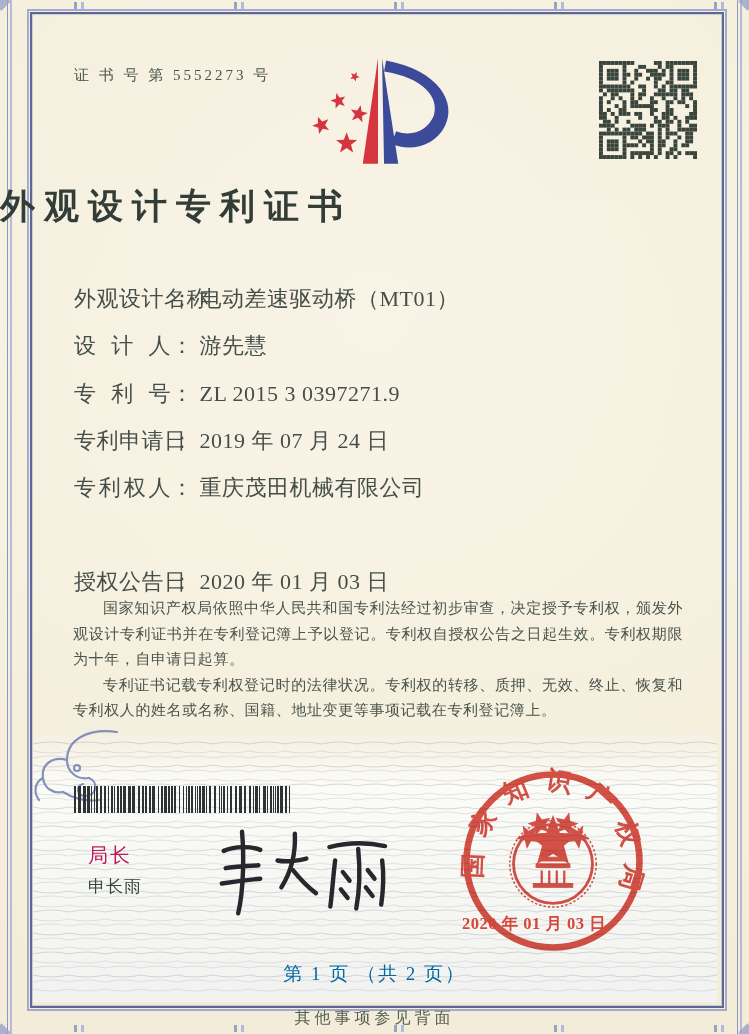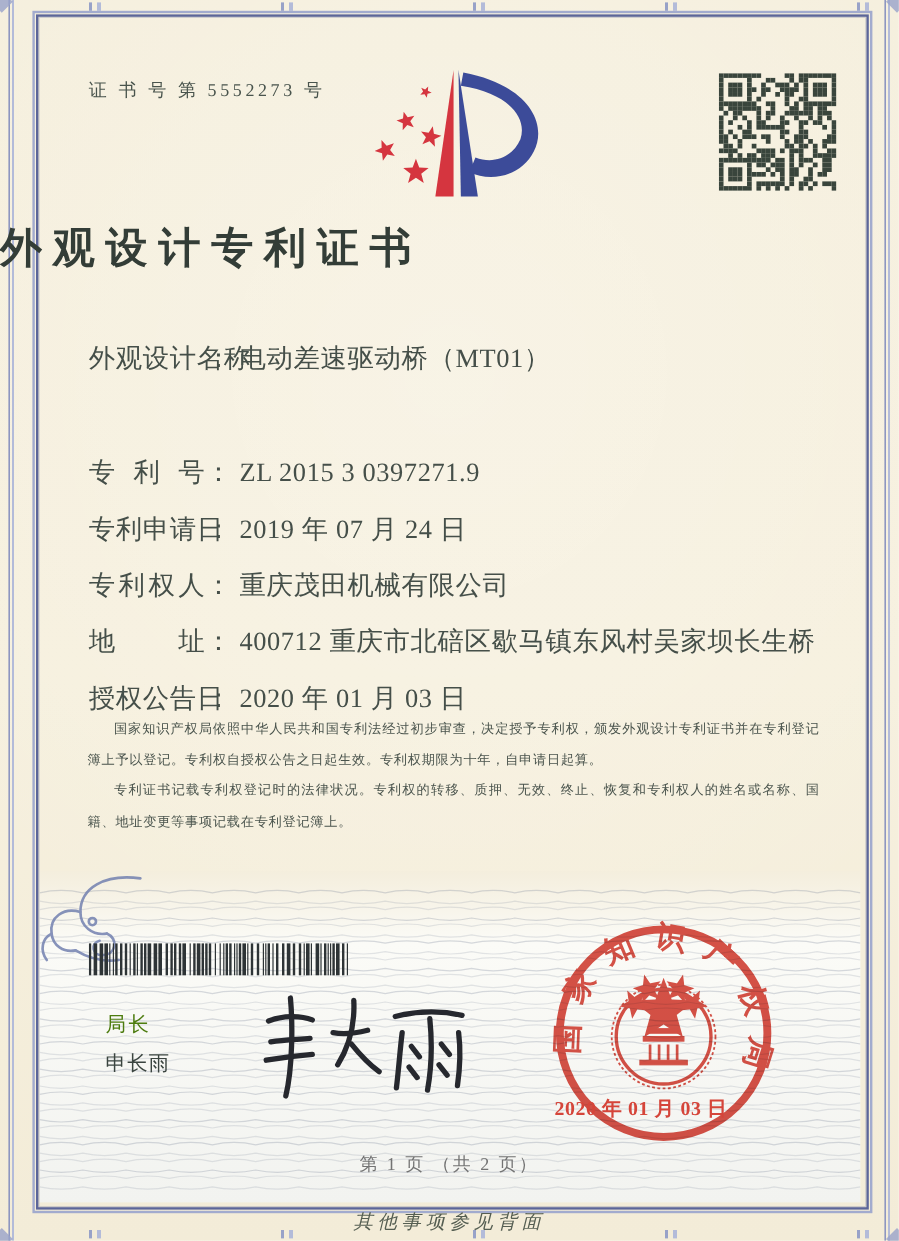--- a/index.html
+++ b/index.html
@@ -29,36 +29,36 @@
   .logo{left:298px;top:50px;width:162px;height:120px;}
   .qr{left:599px;top:61px;width:98px;height:98px;}
   .title{left:0;right:0;top:183px;margin:0;text-align:left;
     font-size:35px;font-weight:bold;letter-spacing:9px;color:#333d37;}
   .field{left:74px;font-size:22px;letter-spacing:.5px;color:#454f49;white-space:nowrap;}
   .flabel{display:inline-block;width:97px;text-align:justify;text-align-last:justify;vertical-align:bottom;}
   .flabel2{display:inline-block;width:92px;text-align:justify;text-align-last:justify;vertical-align:bottom;}
   .fval{padding-left:6px;}
   .pair2{position:absolute;left:294px;top:0;white-space:nowrap;}
   .paras{left:73px;top:596px;width:610px;}
-  .paras p{margin:0;font-size:11px;line-height:25.5px;letter-spacing:.6px;
+  .paras p{margin:0;font-size:15px;line-height:25.5px;letter-spacing:.6px;
     text-indent:2em;text-align:justify;color:#4a544d;}
   
   .band{left:33px;top:726px;width:684px;height:276px;z-index:0;
     background:linear-gradient(180deg,#f4eedd 0%,#fbfbf7 22%,#f2f3f0 100%);}
   .band svg{position:absolute;left:0;top:0;}
   .flourish{left:0;bottom:2px;width:92px;height:82px;}
   .barcode{left:74px;top:786px;width:222px;height:27px;z-index:2;}
-  .dir-title{left:88px;top:842px;font-size:17px;color:#4d7c0f;z-index:2;letter-spacing:2px;}
+  .dir-title{left:88px;top:842px;font-size:20px;color:#be185d;z-index:2;letter-spacing:2px;}
   .dir-name{left:88px;top:875px;font-size:17px;color:#3b4540;z-index:2;letter-spacing:1px;}
   .sig{left:205px;top:824px;width:195px;height:96px;z-index:2;}
   .seal{left:459px;top:767px;width:188px;height:188px;z-index:3;opacity:.93;mix-blend-mode:multiply;}
   .seal-date{left:462px;top:913px;width:170px;z-index:4;color:#d5453a;
     font-size:16.5px;font-weight:bold;letter-spacing:.5px;white-space:nowrap;}
-  .pageinfo{left:0;right:0;top:961px;text-align:center;font-size:15px;letter-spacing:2px;color:#737373;z-index:2;}
-  .backnote{left:0;right:0;top:1008px;text-align:center;font-size:16px;font-style:italic;
+  .pageinfo{left:0;right:0;top:961px;text-align:center;font-size:19px;letter-spacing:2px;color:#0369a1;z-index:2;}
+  .backnote{left:0;right:0;top:1008px;text-align:center;font-size:16px;
     letter-spacing:4px;color:#555e52;}
 </style>
 </head>
 <body>
 
 <div class="abs" style="inset:0">
 
   <div class="abs edge-v edge-left"></div>
   <div class="abs edge-v edge-right"></div>
   <div class="abs edge-h edge-top"></div>
@@ -473,31 +473,31 @@
       <rect x="96" y="68" width="4" height="4" fill="#39453c"></rect>
       <rect x="96" y="92" width="4" height="4" fill="#39453c"></rect>
       <rect x="96" y="96" width="4" height="4" fill="#39453c"></rect>
     </svg>
 
   <h1 class="abs title">外观设计专利证书</h1>
 
   <div class="abs field" style="top:284px">
     <span class="flabel">外观设计名称</span><span>：</span><span class="fval">电动差速驱动桥（MT01）</span>
   </div>
+  <div class="abs field" style="top:331px">
+    <span class="flabel">设计人</span><span>：</span><span class="fval">游先慧</span>
+  </div>
   <div class="abs field" style="top:379px">
     <span class="flabel">专利号</span><span>：</span><span class="fval">ZL 2015 3 0397271.9</span>
   </div>
   <div class="abs field" style="top:426px">
     <span class="flabel">专利申请日</span><span>：</span><span class="fval">2019 年 07 月 24 日</span>
   </div>
   <div class="abs field" style="top:473px">
     <span class="flabel">专利权人</span><span>：</span><span class="fval">重庆茂田机械有限公司</span>
-  </div>
-  <div class="abs field" style="top:520px">
-    <span class="flabel">地址</span><span>：</span><span class="fval">400712 重庆市北碚区歇马镇东风村吴家坝长生桥</span>
   </div>
   <div class="abs field" style="top:567px">
     <span class="flabel">授权公告日</span><span>：</span><span class="fval">2020 年 01 月 03 日</span>
   </div>
 
   <div class="abs paras">
     <p>国家知识产权局依照中华人民共和国专利法经过初步审查，决定授予专利权，颁发外观设计专利证书并在专利登记簿上予以登记。专利权自授权公告之日起生效。专利权期限为十年，自申请日起算。</p>
     <p>专利证书记载专利权登记时的法律状况。专利权的转移、质押、无效、终止、恢复和专利权人的姓名或名称、国籍、地址变更等事项记载在专利登记簿上。</p>
   </div>
 

